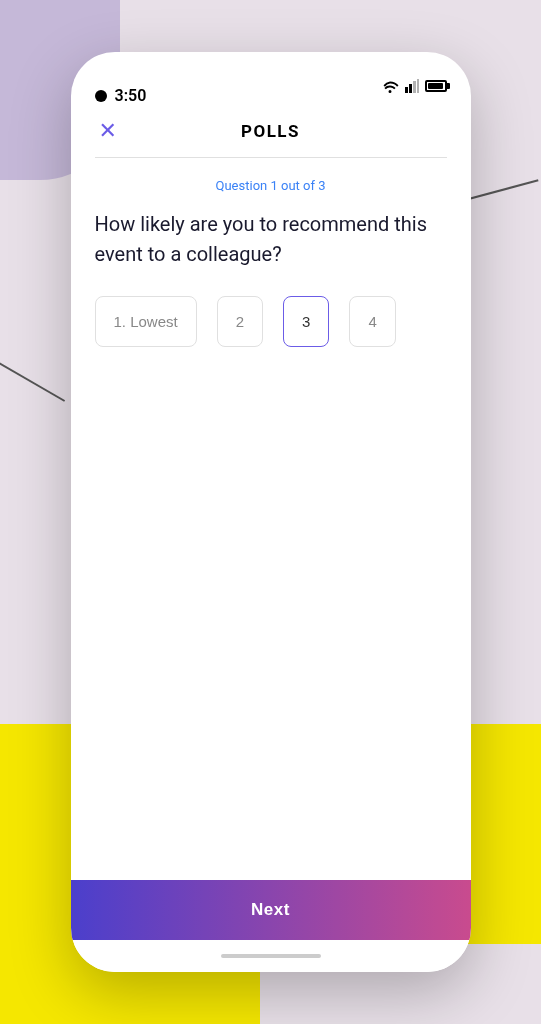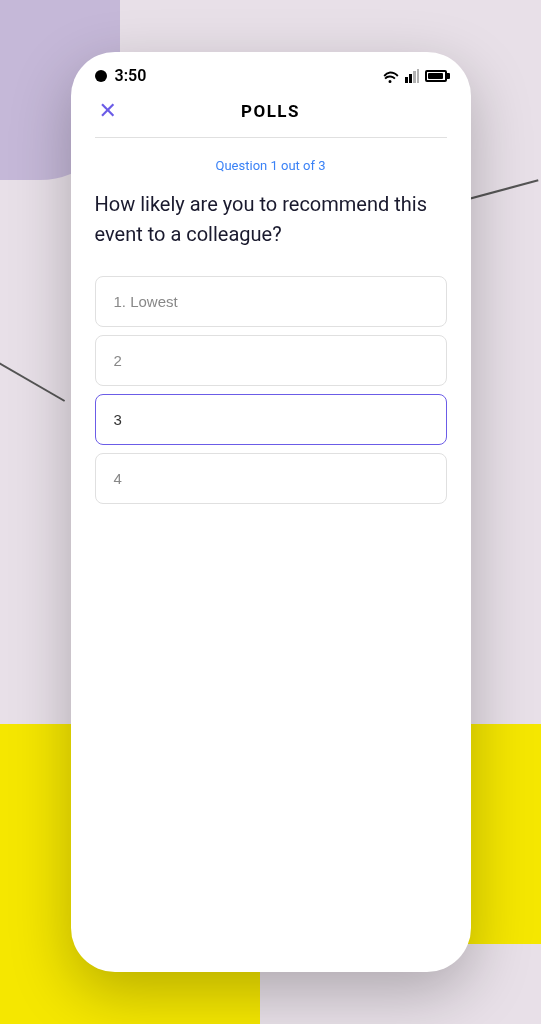--- a/index.html
+++ b/index.html
@@ -96,20 +96,21 @@
       flex-shrink: 0;
     }
 
     .status-time {
       display: flex;
       align-items: center;
       gap: 8px;
       font-size: 16px;
       font-weight: 600;
       color: #000;
+      margin-top: 20px;
     }
 
     .status-dot {
       width: 12px;
       height: 12px;
       background: #000;
       border-radius: 50%;
     }
 
     .status-icons {
@@ -214,22 +215,21 @@
 
     .question-text {
       font-size: 20px;
       color: #1a1a2e;
       line-height: 1.5;
       margin-bottom: 27px;
     }
 
     .options-list {
       display: flex;
-      flex-direction: column;
-      gap: 8px;
+      gap: 20px;
     }
 
     .option-item {
       border: 1.5px solid #e0e0e0;
       border-radius: 8px;
       padding: 16px 18px;
       font-size: 15px;
       color: #888;
       cursor: pointer;
       background: #fff;
@@ -324,14 +324,20 @@
     <div class="options-list">
 
     <button class="option-item">1. Lowest</button>
         <button class="option-item">2</button>
         <button class="option-item selected">3</button>
         <button class="option-item">4</button>
       </div>
 
   </div>
 
+  <div class="footer">
+    <button class="next-btn">Next</button>
+    <div class="home-indicator">
+      <div class="home-bar"></div>
+    </div>
+  </div>
 
 </div>
 
 </body></html>

